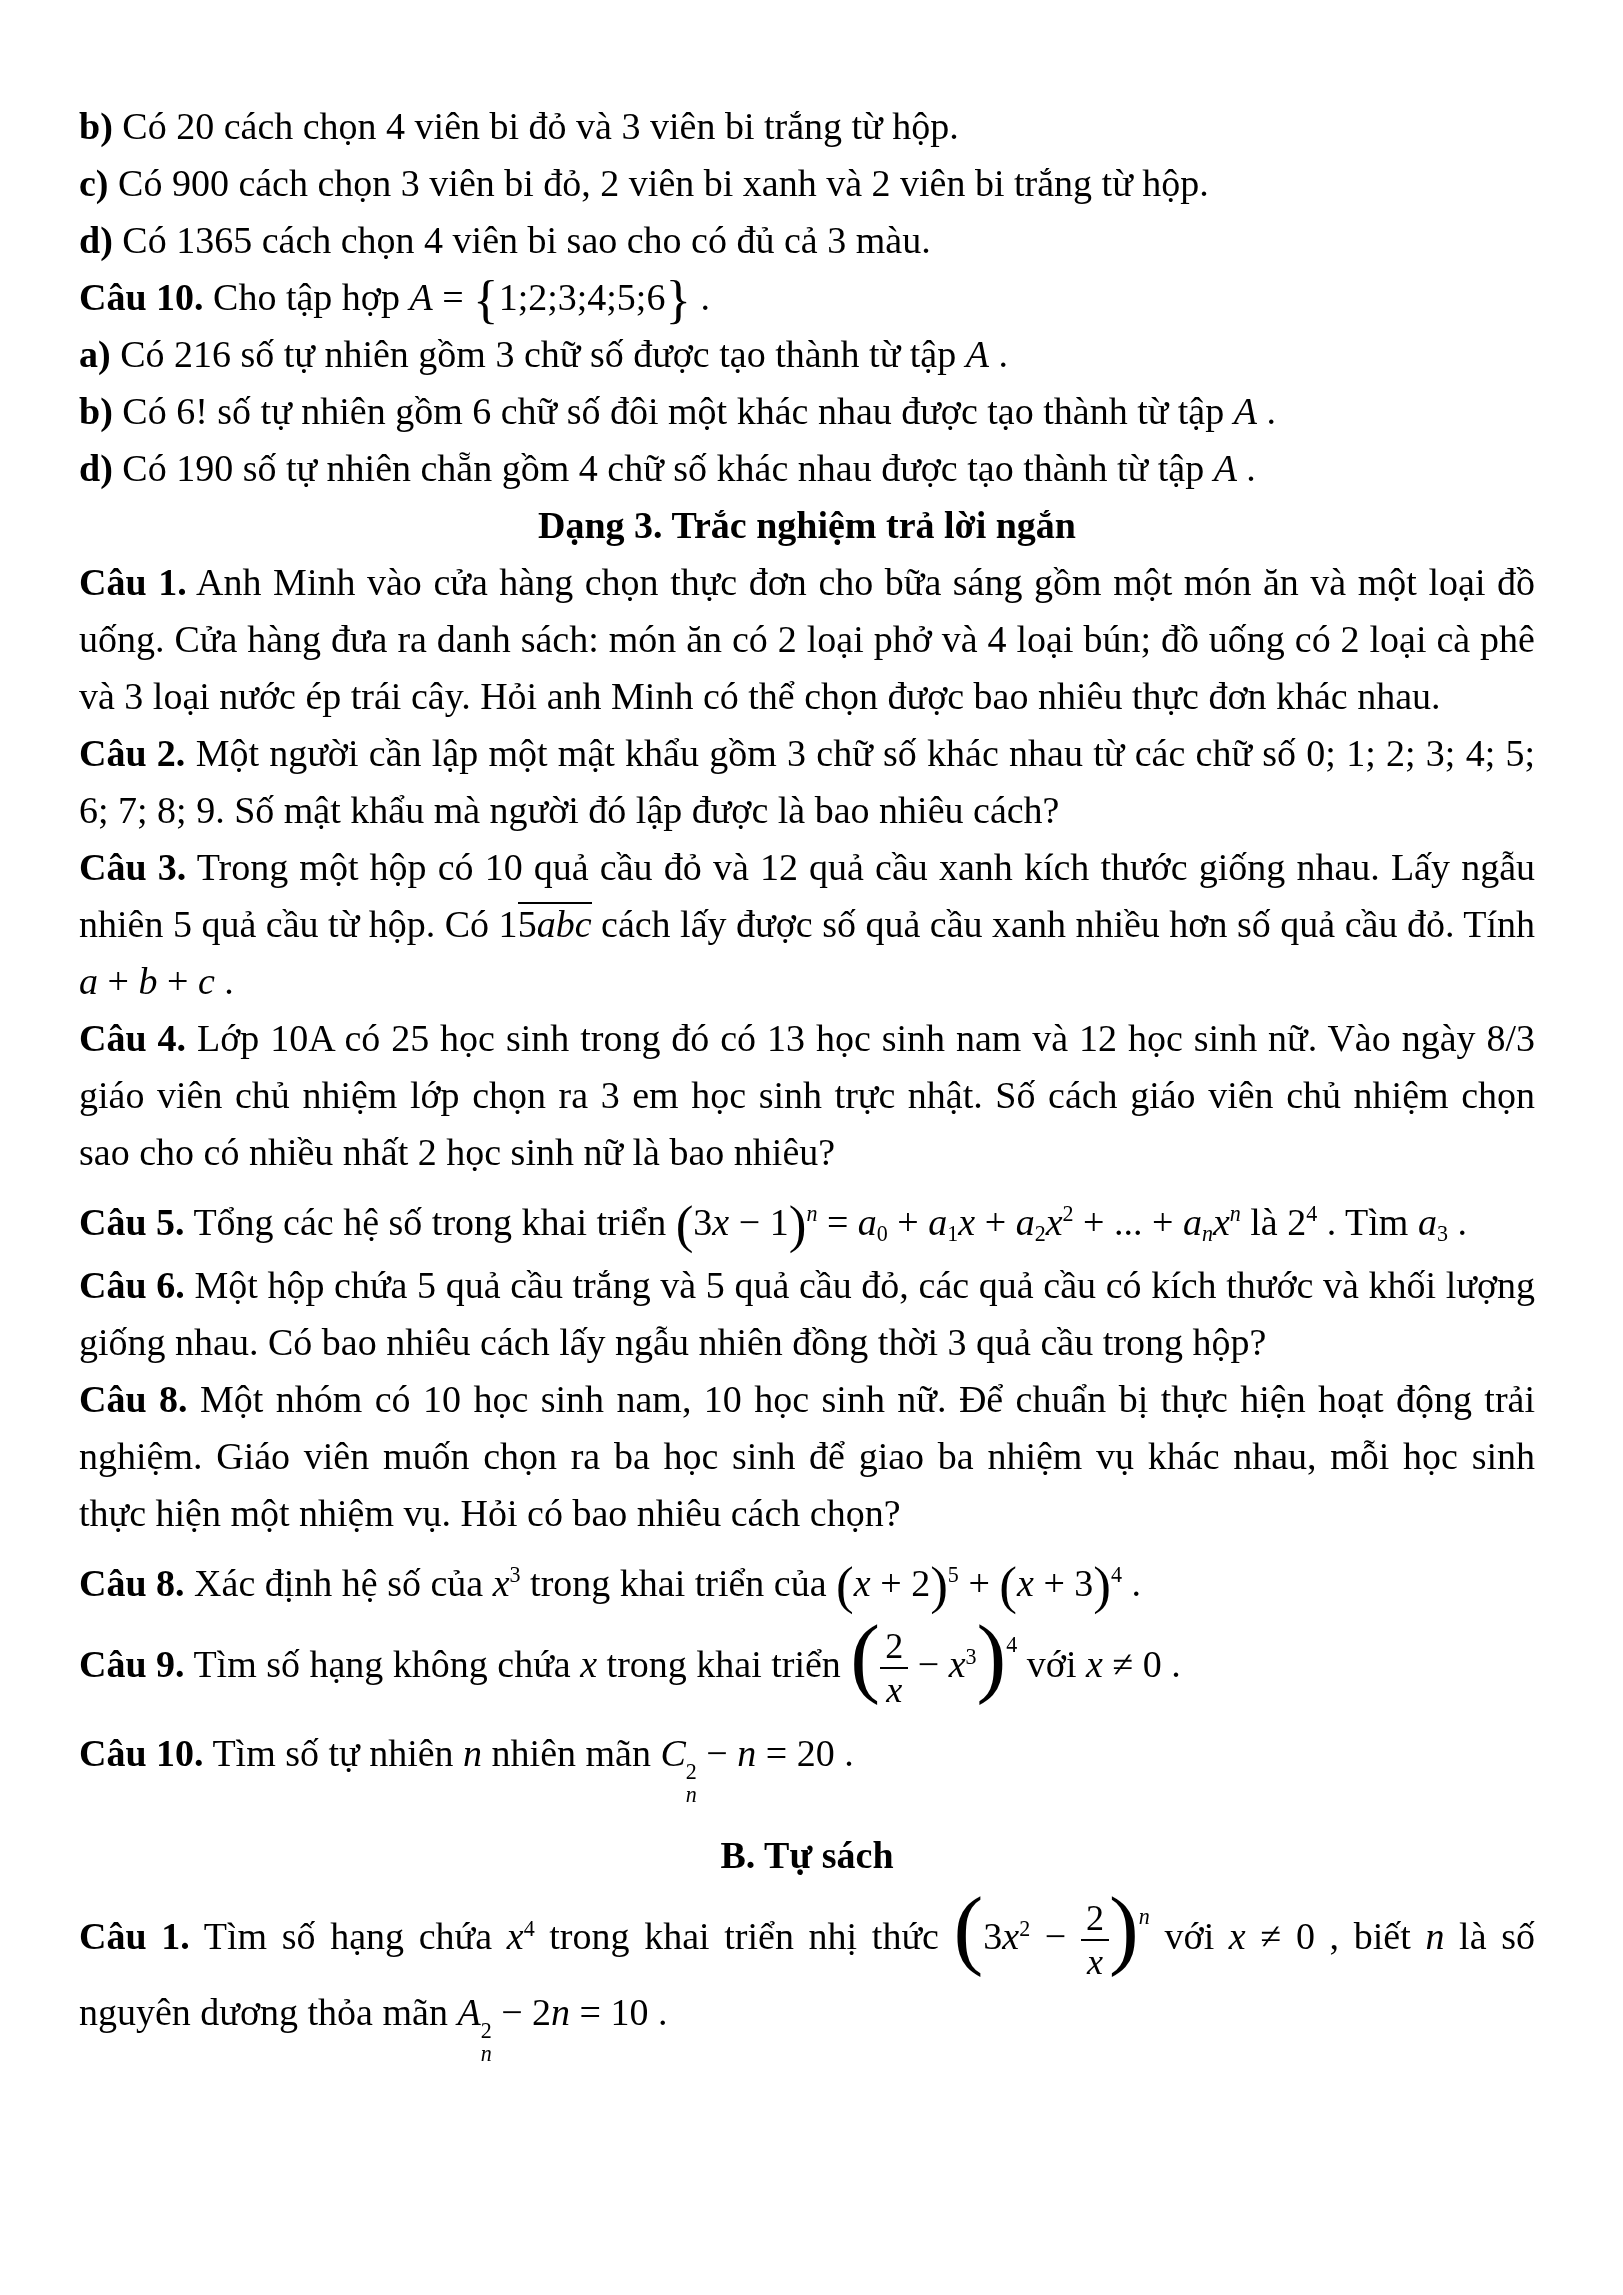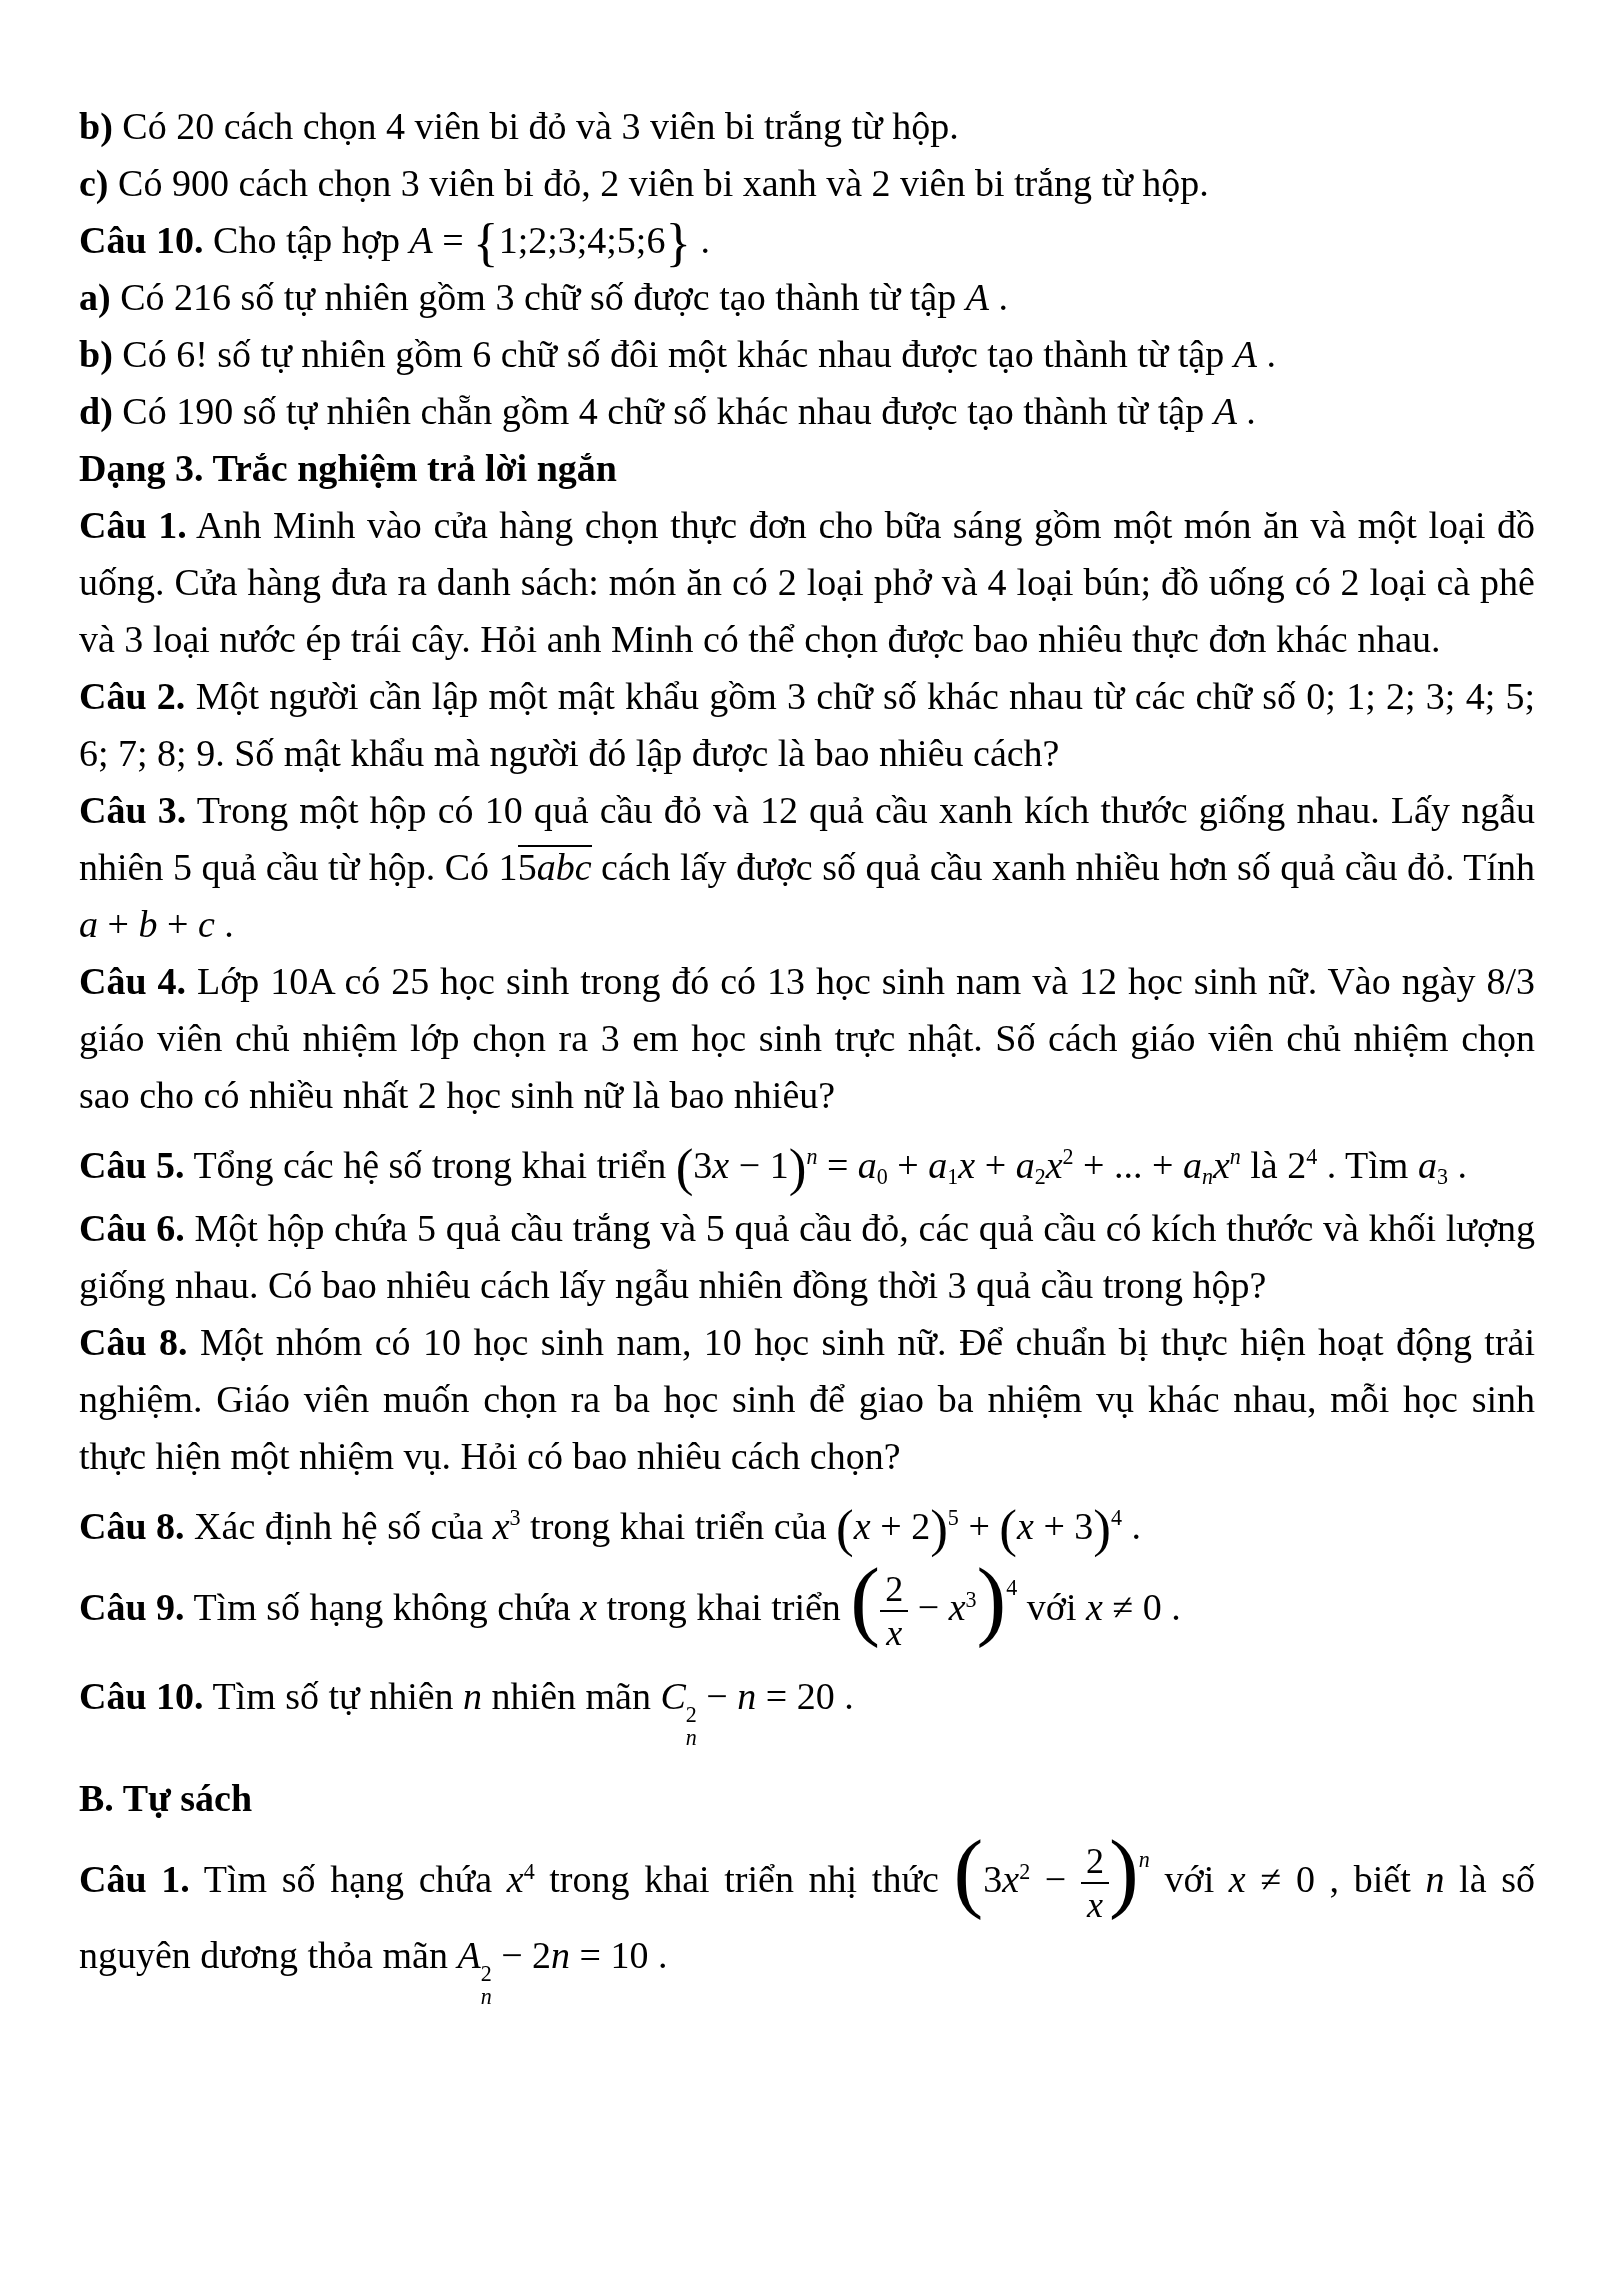--- a/index.html
+++ b/index.html
@@ -10,21 +10,21 @@
     box-sizing:border-box;
     background:#ffffff;
     color:#000000;
     font-family:"Liberation Serif","DejaVu Serif",serif;
     font-size:38px;
     line-height:57px;
     padding:98px 88px 0 79px;
     overflow:hidden;
   }
   .para{text-align:justify;text-justify:inter-word;}
-  .head{text-align:left;font-weight:bold;}
+  .head{text-align:center;font-weight:bold;}
   .m8{margin-top:13px;margin-bottom:6.3px;}
   .m16{margin-top:12.6px;margin-bottom:12.6px;}
   .m24{margin-top:20.4px;margin-bottom:7.9px;}
   .b{font-weight:bold;}
   .i{font-style:italic;}
   sup,sub{font-size:58%;line-height:0;}
   sup{vertical-align:super;}
   sub{vertical-align:-0.25em;}
   .hsup{font-size:58%;line-height:0;vertical-align:1.15em;}
   .ss{display:inline-flex;flex-direction:column;align-items:flex-start;font-size:58%;line-height:1.05;vertical-align:-0.6em;}
@@ -36,20 +36,21 @@
   .pm{font-size:140%;vertical-align:-0.14em;}
   .pl{font-size:235%;vertical-align:-0.1em;font-weight:400;}
 </style>
 </head>
 <body>
 
 <div class="page">
   <div id="doc-body">
       <div class="para "><span class="b">b)</span><span> Có 20 cách chọn 4 viên bi đỏ và 3 viên bi trắng từ hộp.</span></div>
       <div class="para "><span class="b">c)</span><span> Có 900 cách chọn 3 viên bi đỏ, 2 viên bi xanh và 2 viên bi trắng từ hộp.</span></div>
+      <div class="para "><span class="b">d)</span><span> Có 1365 cách chọn 4 viên bi sao cho có đủ cả 3 màu.</span></div>
       <div class="para "><span class="b">Câu 10.</span><span> Cho tập hợp </span><span class="i">A</span><span> = </span><span class="paren pm">{</span><span>1;2;3;4;5;6</span><span class="paren pm">}</span><span> .</span></div>
       <div class="para "><span class="b">a)</span><span> Có 216 số tự nhiên gồm 3 chữ số được tạo thành từ tập </span><span class="i">A</span><span> .</span></div>
       <div class="para "><span class="b">b)</span><span> Có 6! số tự nhiên gồm 6 chữ số đôi một khác nhau được tạo thành từ tập </span><span class="i">A</span><span> .</span></div>
       <div class="para "><span class="b">d)</span><span> Có 190 số tự nhiên chẵn gồm 4 chữ số khác nhau được tạo thành từ tập </span><span class="i">A</span><span> .</span></div>
       <div class="para head"><span class="b">Dạng 3. Trắc nghiệm trả lời ngắn</span></div>
       <div class="para "><span class="b">Câu 1.</span><span> Anh Minh vào cửa hàng chọn thực đơn cho bữa sáng gồm một món ăn và một loại đồ uống. Cửa hàng đưa ra danh sách: món ăn có 2 loại phở và 4 loại bún; đồ uống có 2 loại cà phê và 3 loại nước ép trái cây. Hỏi anh Minh có thể chọn được bao nhiêu thực đơn khác nhau.</span></div>
       <div class="para "><span class="b">Câu 2.</span><span> Một người cần lập một mật khẩu gồm 3 chữ số khác nhau từ các chữ số 0; 1; 2; 3; 4; 5; 6; 7; 8; 9. Số mật khẩu mà người đó lập được là bao nhiêu cách?</span></div>
       <div class="para "><span class="b">Câu 3.</span><span> Trong một hộp có 10 quả cầu đỏ và 12 quả cầu xanh kích thước giống nhau. Lấy ngẫu nhiên 5 quả cầu từ hộp. Có 1</span><span class="ol"><span>5</span><span class="i">abc</span></span><span> cách lấy được số quả cầu xanh nhiều hơn số quả cầu đỏ. Tính </span><span class="i">a</span><span> + </span><span class="i">b</span><span> + </span><span class="i">c</span><span> .</span></div>
       <div class="para "><span class="b">Câu 4.</span><span> Lớp 10A có 25 học sinh trong đó có 13 học sinh nam và 12 học sinh nữ. Vào ngày 8/3 giáo viên chủ nhiệm lớp chọn ra 3 em học sinh trực nhật. Số cách giáo viên chủ nhiệm chọn sao cho có nhiều nhất 2 học sinh nữ là bao nhiêu?</span></div>
       <div class="para m8"><span class="b">Câu 5.</span><span> Tổng các hệ số trong khai triển </span><span class="paren pm">(</span><span>3</span><span class="i">x</span><span> − 1</span><span class="paren pm">)</span><sup><span class="i">n</span></sup><span> = </span><span class="i">a</span><sub><span>0</span></sub><span> + </span><span class="i">a</span><sub><span>1</span></sub><span class="i">x</span><span> + </span><span class="i">a</span><sub><span>2</span></sub><span class="i">x</span><sup><span>2</span></sup><span> + ... + </span><span class="i">a</span><sub><span class="i">n</span></sub><span class="i">x</span><sup><span class="i">n</span></sup><span> là 2</span><sup><span>4</span></sup><span> . Tìm </span><span class="i">a</span><sub><span>3</span></sub><span> .</span></div>

